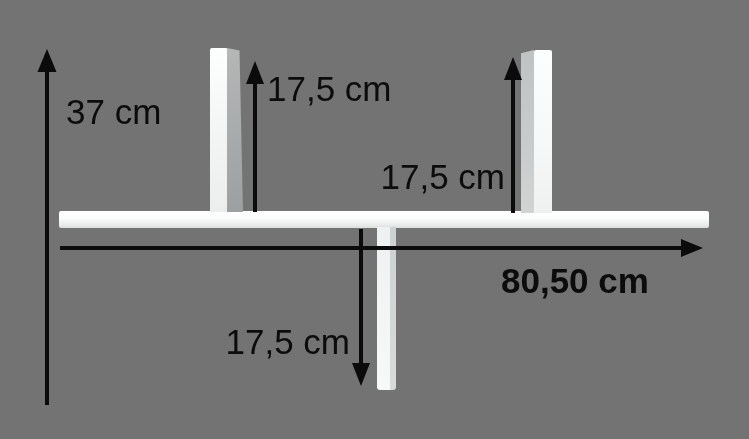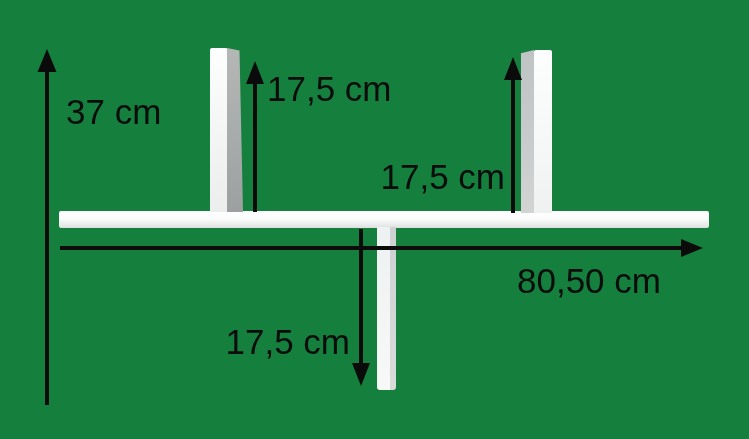--- a/index.html
+++ b/index.html
@@ -4,21 +4,21 @@
 <style>
   html, body {
     margin: 0;
     padding: 0;
     background: #ffffff;
   }
   .canvas {
     position: relative;
     width: 749px;
     height: 439px;
-    background: #15803d;
+    background: #737373;
     overflow: hidden;
     font-family: "Liberation Sans", "DejaVu Sans", sans-serif;
   }
   
   .board {
     position: absolute;
     left: 59px;
     top: 211px;
     width: 650px;
     height: 17px;
@@ -96,21 +96,21 @@
     position: absolute;
     font-size: 35px;
     line-height: 1;
     color: #0c0c0c;
     white-space: nowrap;
     letter-spacing: 0px;
   }
   .lbl-total-height   { left: 66px;  top: 94px; }
   .lbl-div-top-left   { left: 267px; top: 71px; }
   .lbl-div-top-right  { right: 244px; top: 159px; }
-  .lbl-total-width    { left: 517px; top: 263px; }
+  .lbl-total-width    { left: 501px; top: 263px; font-weight: bold; }
   .lbl-div-bottom     { right: 399px; top: 324px; }
 </style>
 </head>
 <body>
 
 <div class="canvas">
 
   <div class="board"></div>
 
   <div class="divider divider-top-left">

